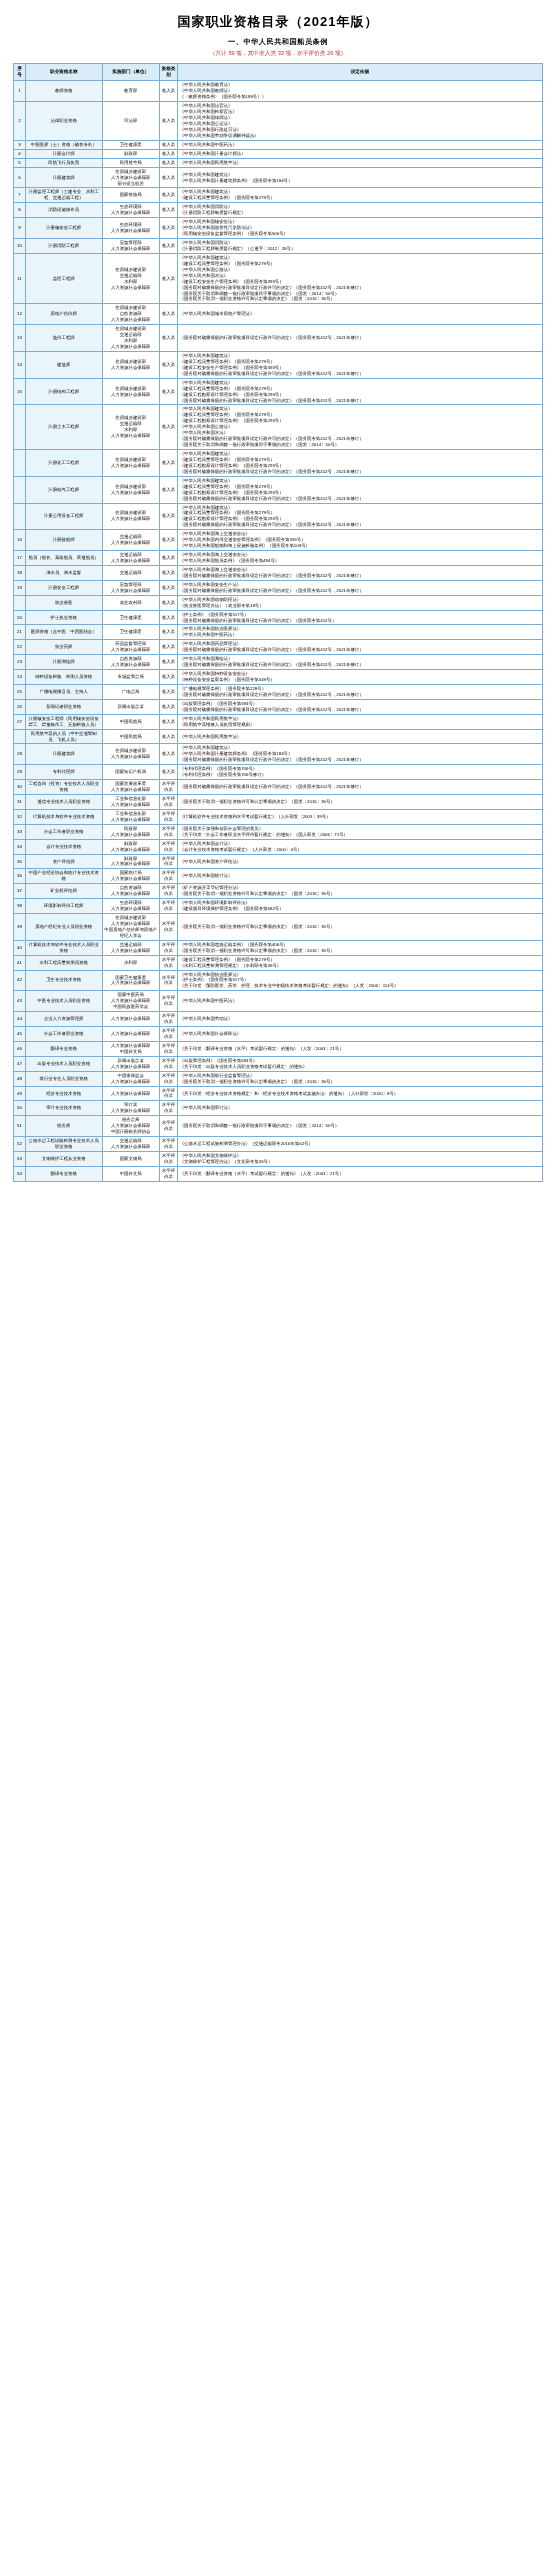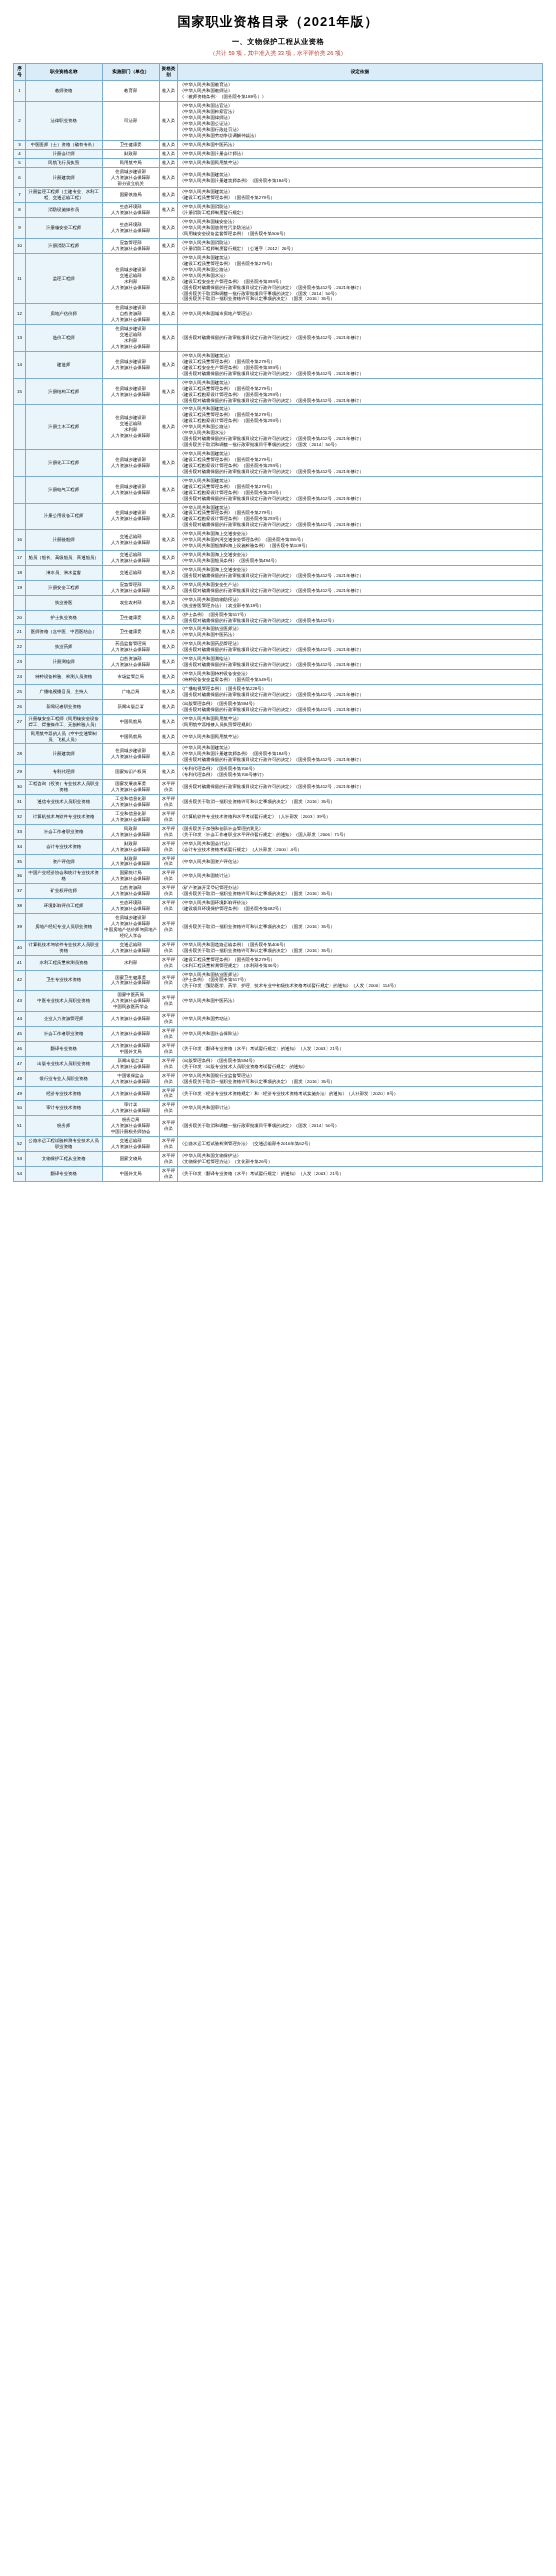--- a/index.html
+++ b/index.html
@@ -87,21 +87,21 @@
   .col-org{width:57px;}
   .col-type{width:18.5px;}
   .col-basis{width:auto;}
 </style>
 </head>
 <body>
 
 <div class="page">
 
   <div class="doc-title">国家职业资格目录（2021年版）</div>
-  <div class="doc-subtitle">一、文物保护工程从业资格</div>
+  <div class="doc-subtitle">一、中华人民共和国船员条例</div>
   <div class="doc-note">（共计 59 项，其中准入类 33 项，水平评价类 26 项）</div>
 
   <table class="cat">
     <colgroup>
       <col class="col-idx">
       <col class="col-name">
       <col class="col-org">
       <col class="col-type">
       <col class="col-basis">
     </colgroup>

